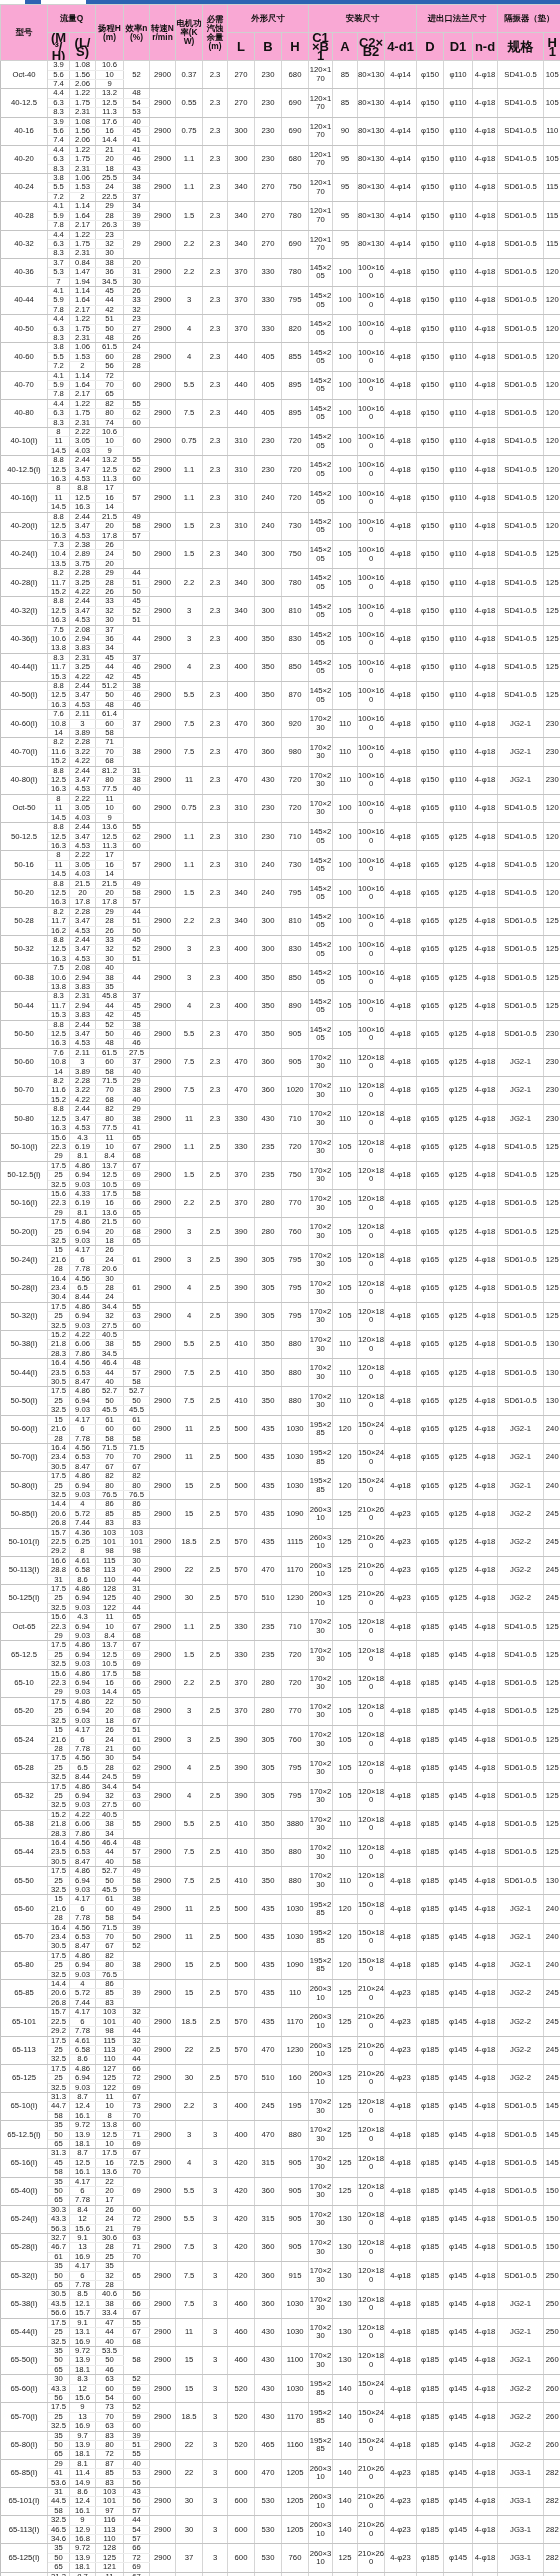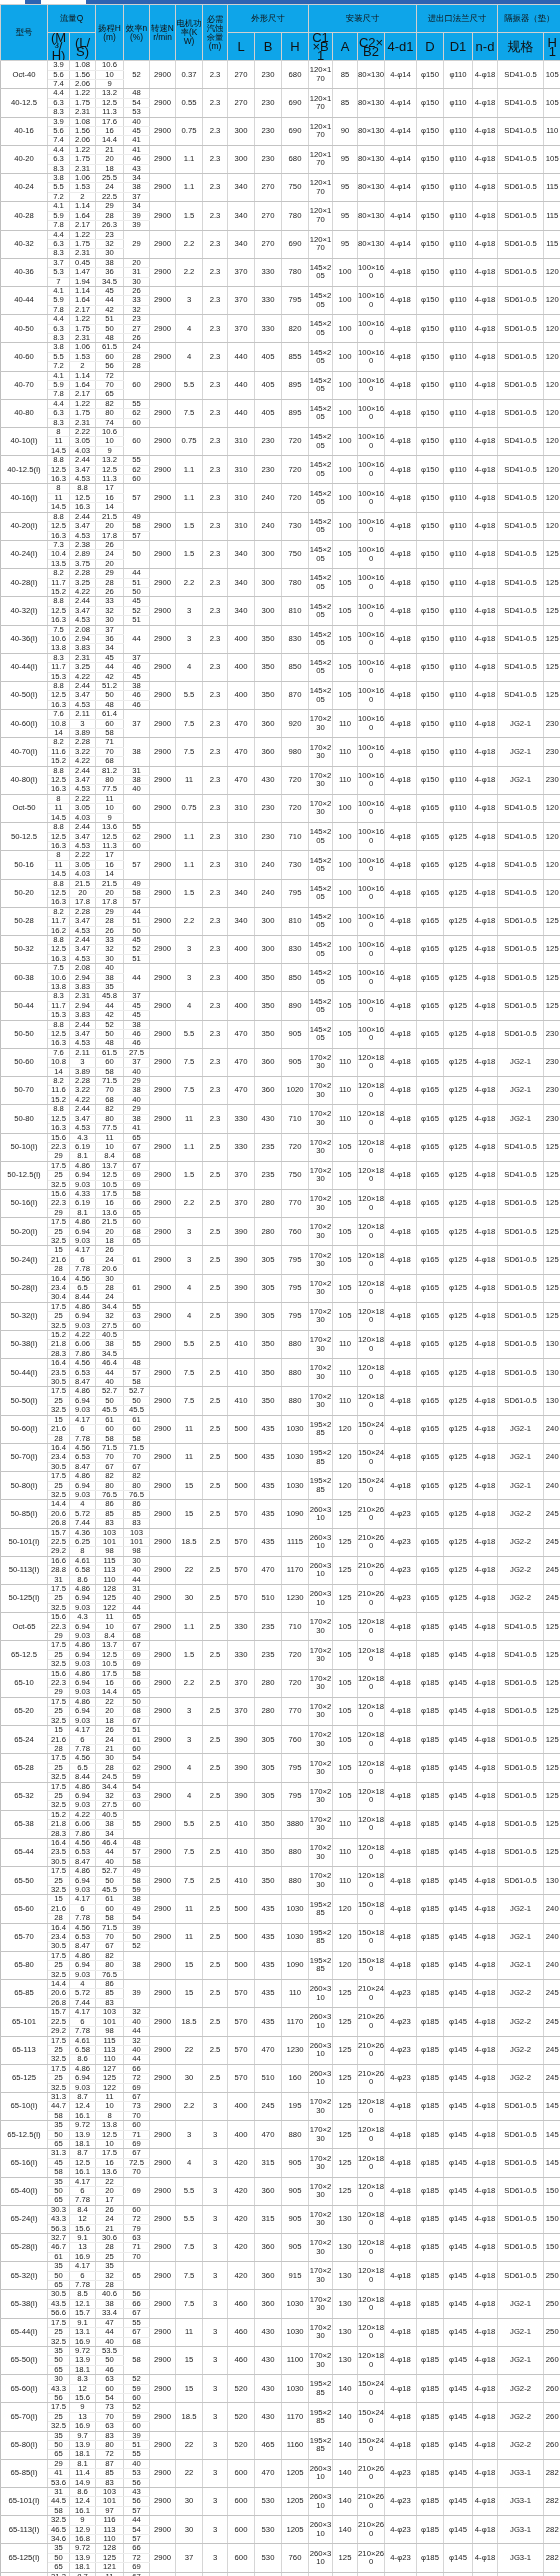--- a/index.html
+++ b/index.html
@@ -1,20 +1,20 @@
 <!DOCTYPE html>
 <html style="font-size:11.2px"><head>
 <meta charset="utf-8">
 <style>
   html,body{margin:0;padding:0;background:#fff;}
   body{width:561px;font-family:"Liberation Sans","DejaVu Sans",sans-serif;color:#222;}
   .topbar{height:4.2px;width:561px;background:linear-gradient(to right,#ffffff 0 25px,#2d63b2 25px 41px,#ffffff 41px 86px,#2d63b2 86px 100%);}
   table.spec{border-collapse:collapse;table-layout:fixed;width:561px;border:0.7px solid #bfbfbf;}
   th,td{text-align:center;vertical-align:middle;padding:0;overflow:hidden;word-break:break-all;}
-  thead th{font-weight:normal;font-size:8.4px;line-height:9px;border:0.7px solid #d0d0d0;background:#0ea5e9;color:#111;}
+  thead th{font-weight:bold;font-size:8.4px;line-height:9px;border:0.7px solid #d0d0d0;background:#f9a8d4;color:#111;}
   thead tr.h1 th{height:27px;}
   thead tr.h2 th{height:27px;font-size:13px;}
   tbody td{font-size:7.7px;line-height:8.4px;height:8.4px;border-right:0.7px solid #d6d6d6;color:#1a1a1a;}
   td.sub{border-bottom:0.7px solid #ececec;}
   td.subend{border-bottom:0.7px solid #c4c4c4;}
   td.cell{border-bottom:0.7px solid #c4c4c4;}
 </style>
 </head>
 <body>
 
@@ -305,21 +305,21 @@
         <td class="sub">32</td>
       </tr>
       <tr>
         <td class="subend">8.3</td>
         <td class="subend">2.31</td>
         <td class="subend">30</td>
       </tr>
       <tr>
         <td rowspan="3" class="cell">40-36</td>
         <td class="sub">3.7</td>
-        <td class="sub">0.45</td>
+        <td class="sub">0.84</td>
         <td class="sub">38</td>
         <td class="sub">20</td>
         <td rowspan="3" class="cell">2900</td>
         <td rowspan="3" class="cell">2.2</td>
         <td rowspan="3" class="cell">2.3</td>
         <td rowspan="3" class="cell">370</td>
         <td rowspan="3" class="cell">330</td>
         <td rowspan="3" class="cell">780</td>
         <td rowspan="3" class="cell">145×205</td>
         <td rowspan="3" class="cell">100</td>

